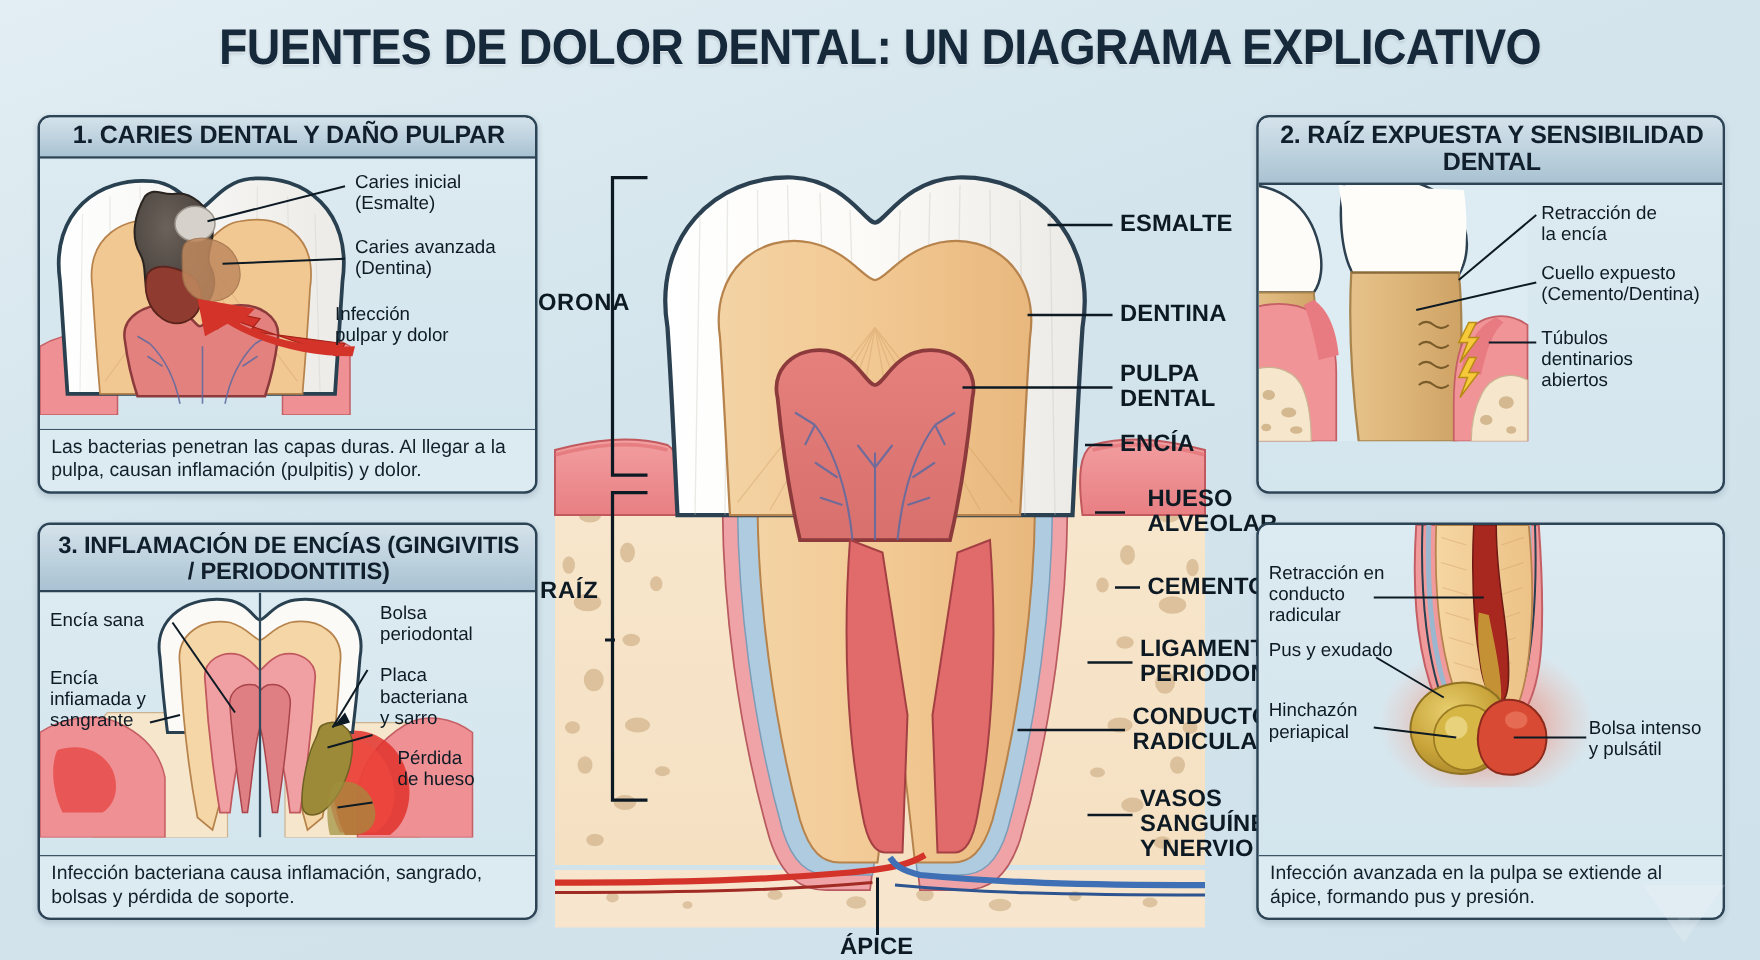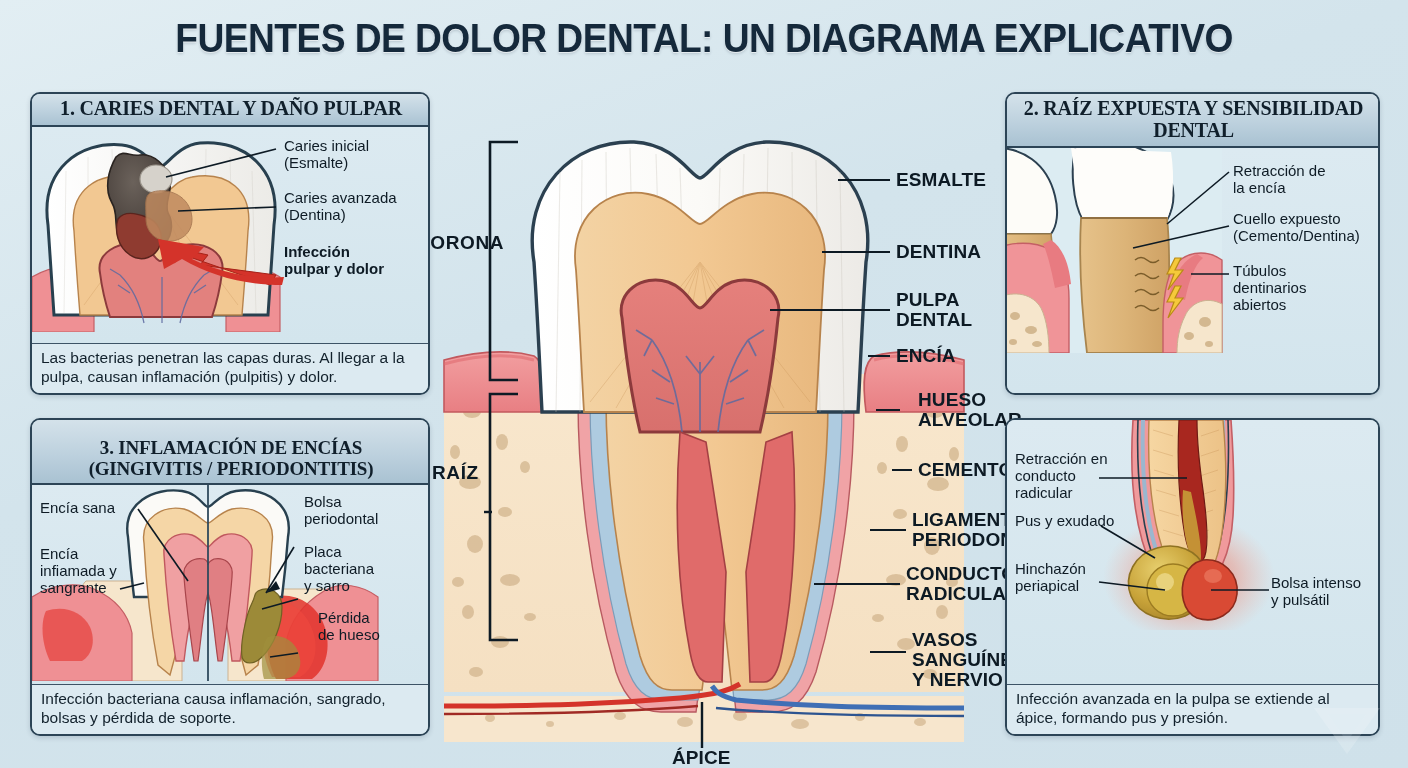--- a/index.html
+++ b/index.html
@@ -36,29 +36,29 @@
     overflow: hidden;
     box-shadow: 0 2px 5px rgba(20,40,60,.16);
     display: flex;
     flex-direction: column;
   }
   .panel-head {
     background: linear-gradient(180deg,#d4e2ea 0%, #bdd1de 55%, #a9c2d2 100%);
     border-bottom: 2px solid #2c4456;
     color: #101f2b;
     font-weight: bold;
-    font-family: Liberation Serif, serif;
+    font-family: Liberation Sans, sans-serif;
     font-size: 20px;
     letter-spacing: -0.2px;
     padding: 4px 10px 5px 12px;
     text-align: center;
     line-height: 1.08;
     flex: 0 0 auto;
   }
-  .panel-head.two-line { font-size: 19px; padding-top: 18px; padding-bottom: 4px; }
+  .panel-head.two-line { font-size: 19px; padding-top: 7px; padding-bottom: 4px; }
   .panel-art {
     position: relative;
     flex: 1 1 auto;
     overflow: hidden;
     background: linear-gradient(180deg,#dceaf1 0%, #d3e5ed 100%);
   }
   .panel-cap {
     border-top: 1.6px solid #3d5366;
     background: #dceaf1;
     font-size: 15.5px;
@@ -389,21 +389,21 @@
 
       <g stroke="#0d1a24" stroke-width="1.6" fill="none">
         <line x1="134" y1="50" x2="244" y2="22"></line>
         <line x1="146" y1="84" x2="244" y2="80"></line>
       </g>
     </svg>
     <div class="lbl" style="left:252px; top:10px;">Caries inicial
 (Esmalte)</div>
     <div class="lbl" style="left:252px; top:62px;">Caries avanzada
 (Dentina)</div>
-    <div class="lbl" style="left:252px; top:116px;font-weight:bold;">Infección
+    <div class="lbl" style="left:236px; top:116px;">Infección
 pulpar y dolor</div>
   </div>
   <div class="panel-cap">Las bacterias penetran las capas duras. Al llegar a la pulpa, causan inflamación (pulpitis) y dolor.</div>
 </div>
 
 <div class="panel" id="panel3">
   <div class="panel-head two-line">3. INFLAMACIÓN DE ENCÍAS
 (GINGIVITIS / PERIODONTITIS)</div>
   <div class="panel-art">
     <svg width="396" height="196" viewBox="0 0 396 196">

